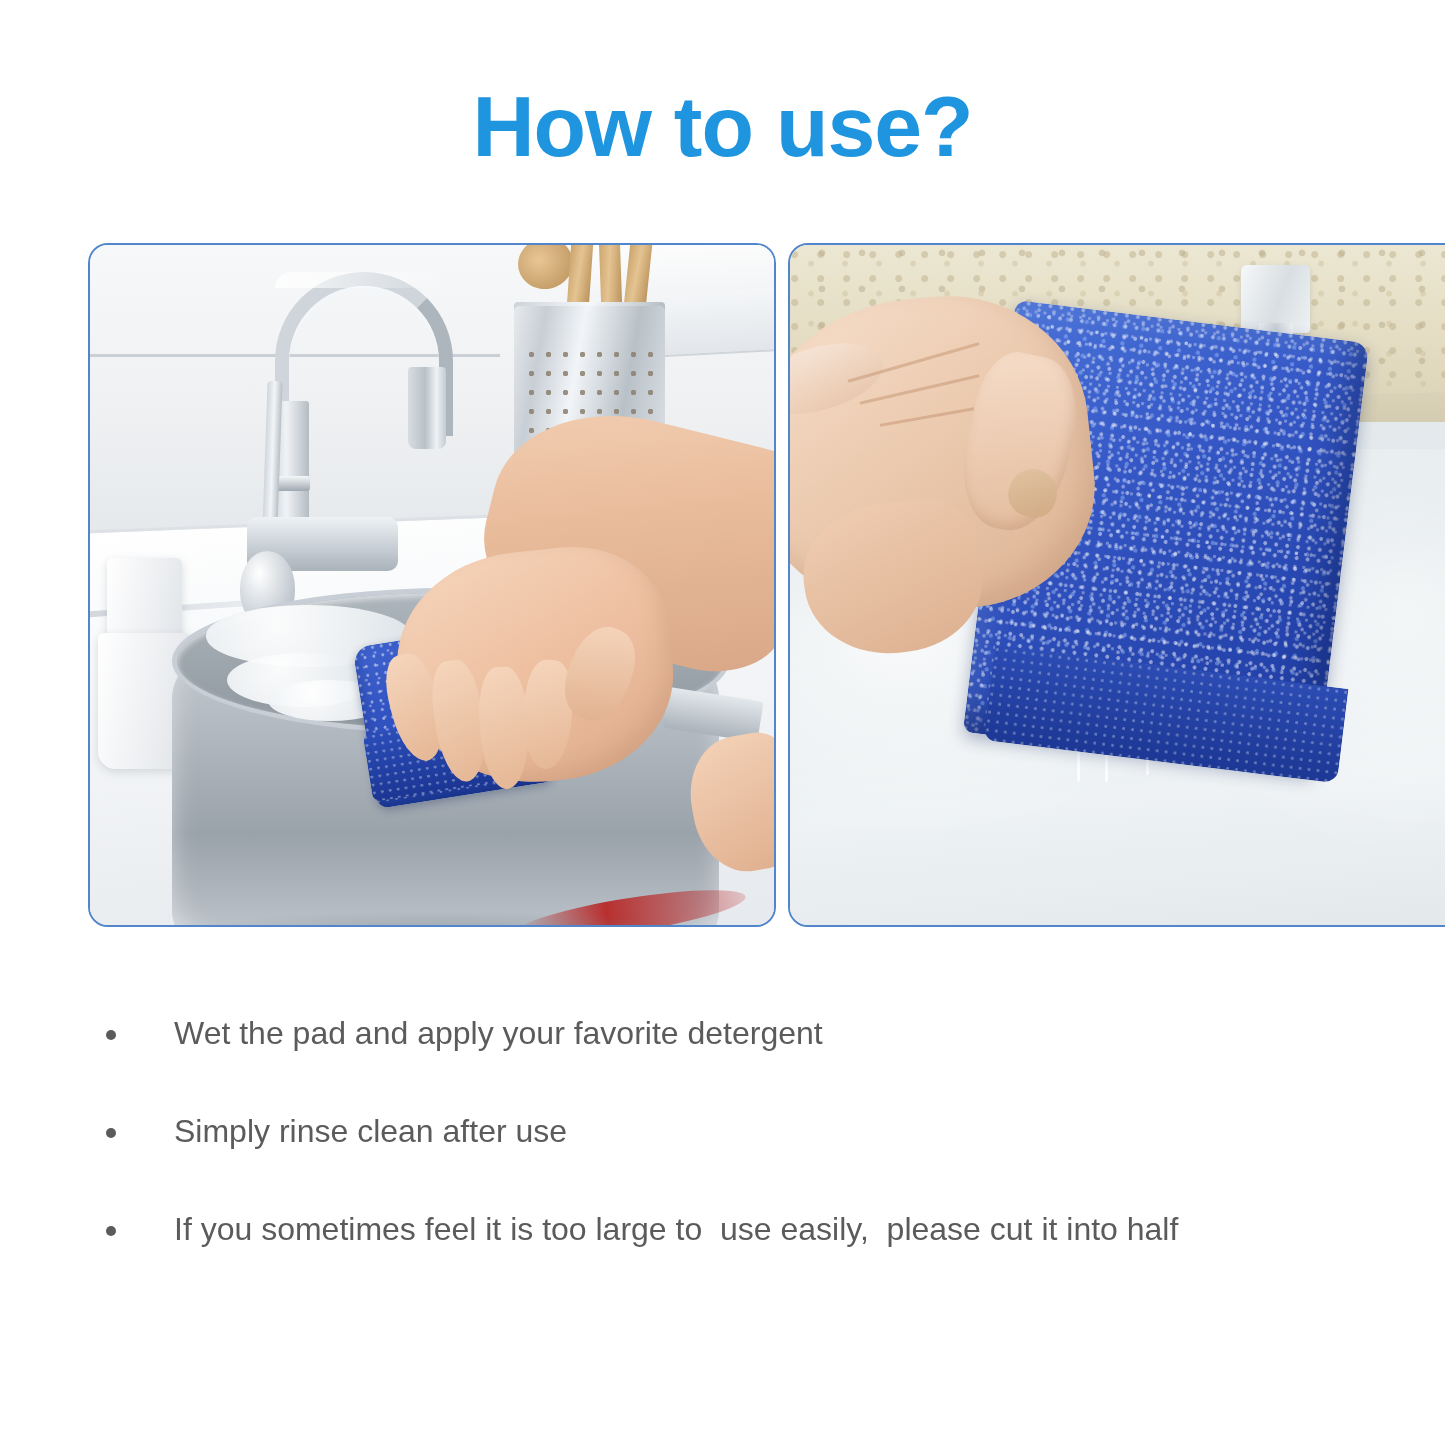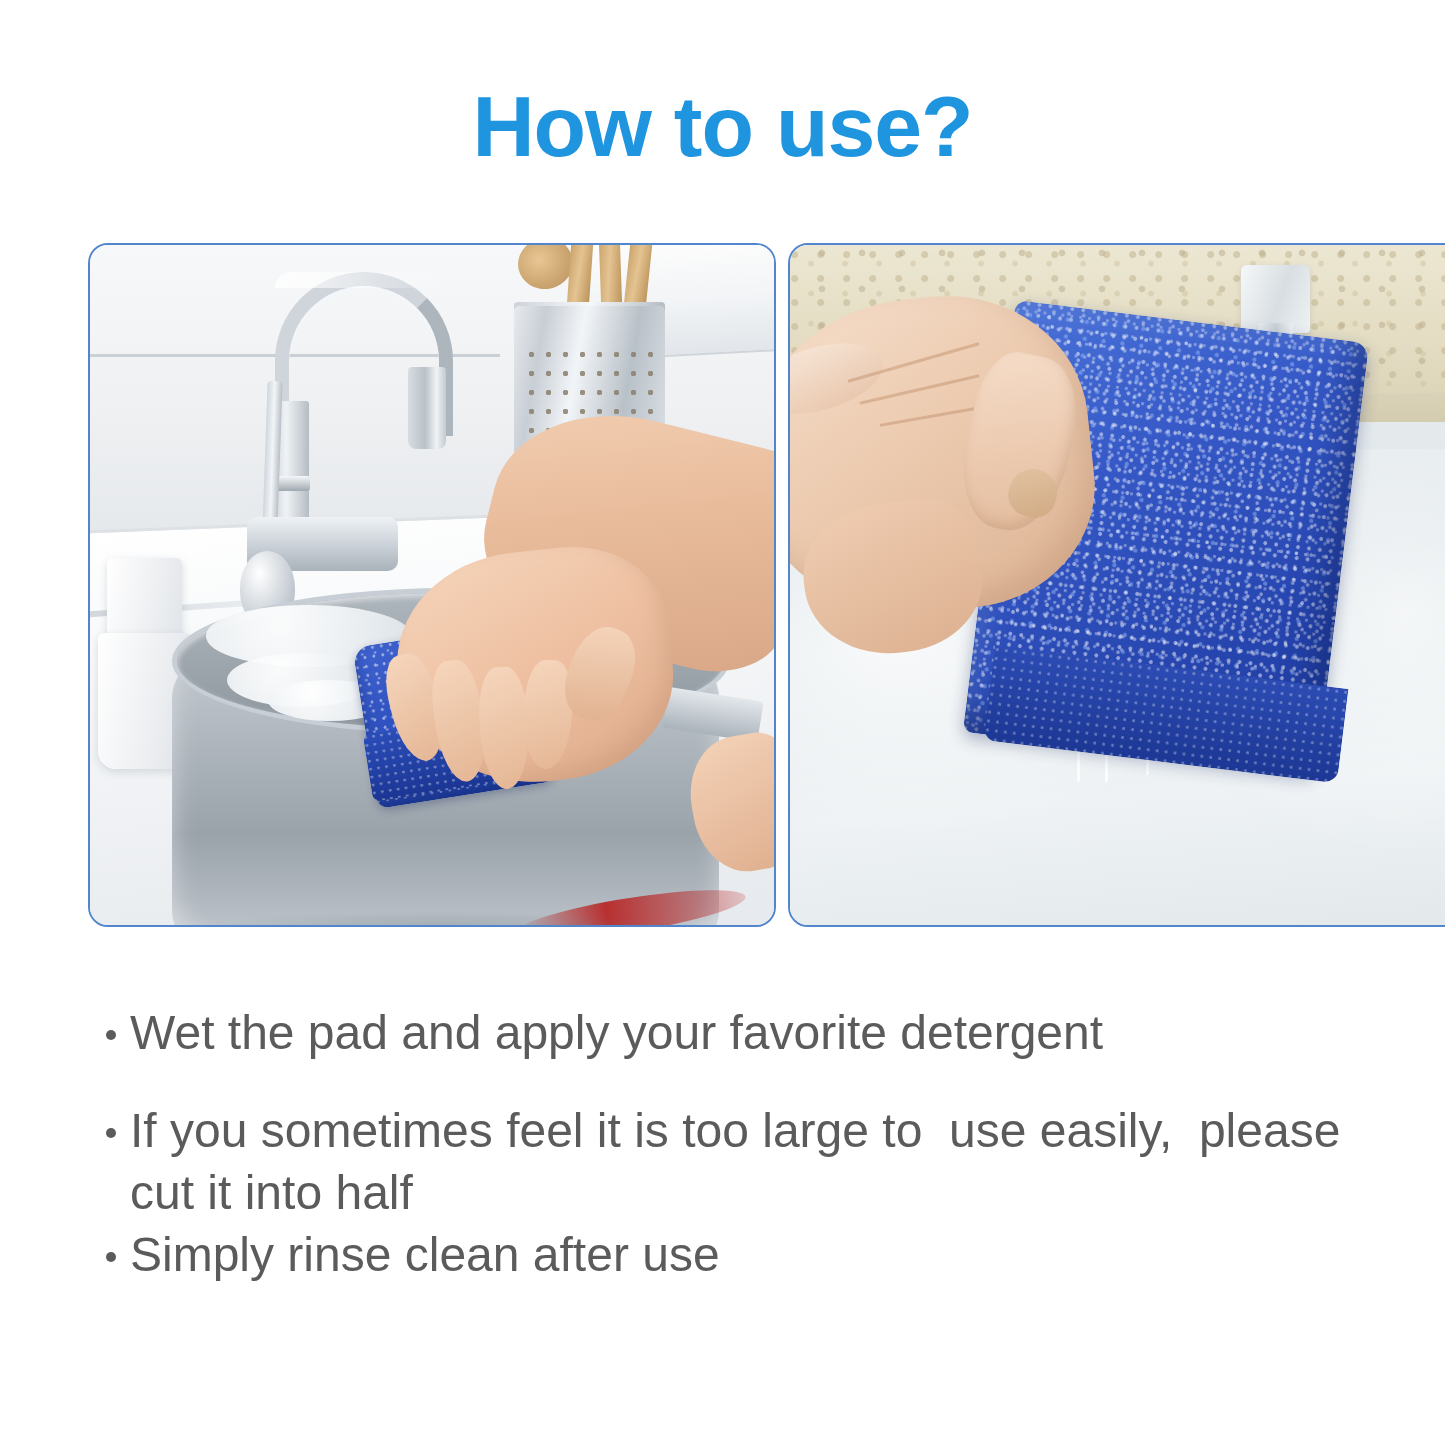--- a/index.html
+++ b/index.html
@@ -386,25 +386,26 @@
     position: absolute;
     left: 106px;
     top: 1002px;
     width: 1300px;
   }
   .bullet {
     display: flex;
     align-items: flex-start;
     color: #5b5b5b;
     font-family: "Liberation Sans", sans-serif;
-    font-size: 48px;
+    font-size: 32px;
     line-height: 62px;
     font-weight: normal;
     margin-bottom: 36px;
     white-space: pre-wrap;
+    gap: 44px;
   }
   .bullet .dot {
     flex: 0 0 auto;
     width: 10px;
     height: 10px;
     border-radius: 50%;
     background: #5b5b5b;
     margin-top: 28px;
     margin-right: 14px;
   }
@@ -502,21 +503,21 @@
       <div class="r-palm-lower"></div>
     </div>
   </div>
 </div>
 
 <div class="bullets">
   <div class="bullet">
     <span class="dot"></span>
     <span class="txt">Wet the pad and apply your favorite detergent</span>
   </div>
+  <div class="bullet">
+    <span class="dot"></span>
+    <span class="txt">Simply rinse clean after use</span>
+  </div>
   <div class="bullet bullet-3">
     <span class="dot"></span>
     <span class="txt">If you sometimes feel it is too large to  use easily,  please cut it into half</span>
   </div>
-  <div class="bullet">
-    <span class="dot"></span>
-    <span class="txt">Simply rinse clean after use</span>
-  </div>
 </div>
 
 </body></html>

